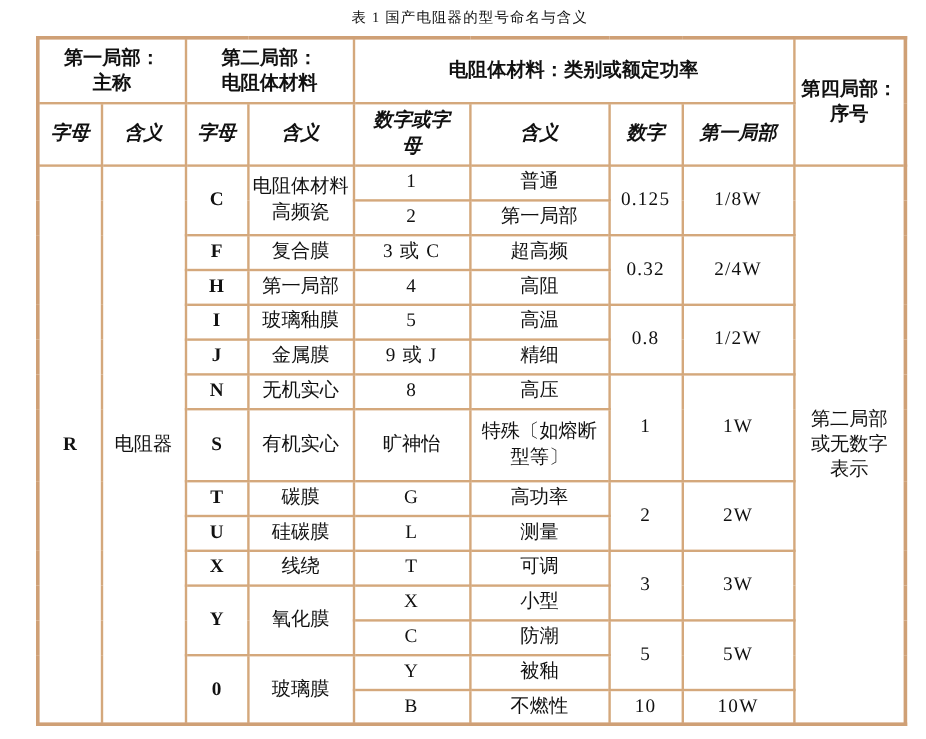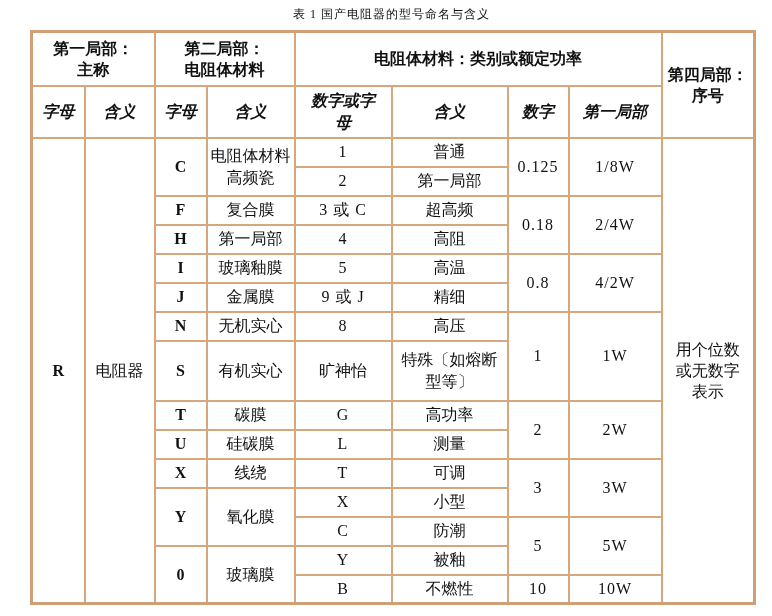--- a/index.html
+++ b/index.html
@@ -107,53 +107,53 @@
     <tr class="r">
       <td class="letter" rowspan="15">R</td>
       <td rowspan="15">电阻器</td>
       <td class="letter" rowspan="2">C</td>
       <td rowspan="2">电阻体材料
 高频瓷</td>
       <td class="num">1</td>
       <td>普通</td>
       <td class="num" rowspan="2">0.125</td>
       <td class="num" rowspan="2">1/8W</td>
-      <td rowspan="15">用个位数
+      <td rowspan="15">第二局部
 或无数字
 表示</td>
     </tr>
 
     <tr class="r">
       <td class="num">2</td>
       <td>第一局部</td>
     </tr>
 
     <tr class="r">
       <td class="letter">F</td>
       <td>复合膜</td>
       <td class="num">3 或 C</td>
       <td>超高频</td>
-      <td class="num" rowspan="2">0.18</td>
+      <td class="num" rowspan="2">0.32</td>
       <td class="num" rowspan="2">2/4W</td>
     </tr>
 
     <tr class="r">
       <td class="letter">H</td>
       <td>第一局部</td>
       <td class="num">4</td>
       <td>高阻</td>
     </tr>
 
     <tr class="r">
       <td class="letter">I</td>
       <td>玻璃釉膜</td>
       <td class="num">5</td>
       <td>高温</td>
       <td class="num" rowspan="2">0.8</td>
-      <td class="num" rowspan="2">4/2W</td>
+      <td class="num" rowspan="2">1/2W</td>
     </tr>
 
     <tr class="r">
       <td class="letter">J</td>
       <td>金属膜</td>
       <td class="num">9 或 J</td>
       <td>精细</td>
     </tr>
 
     <tr class="r">

